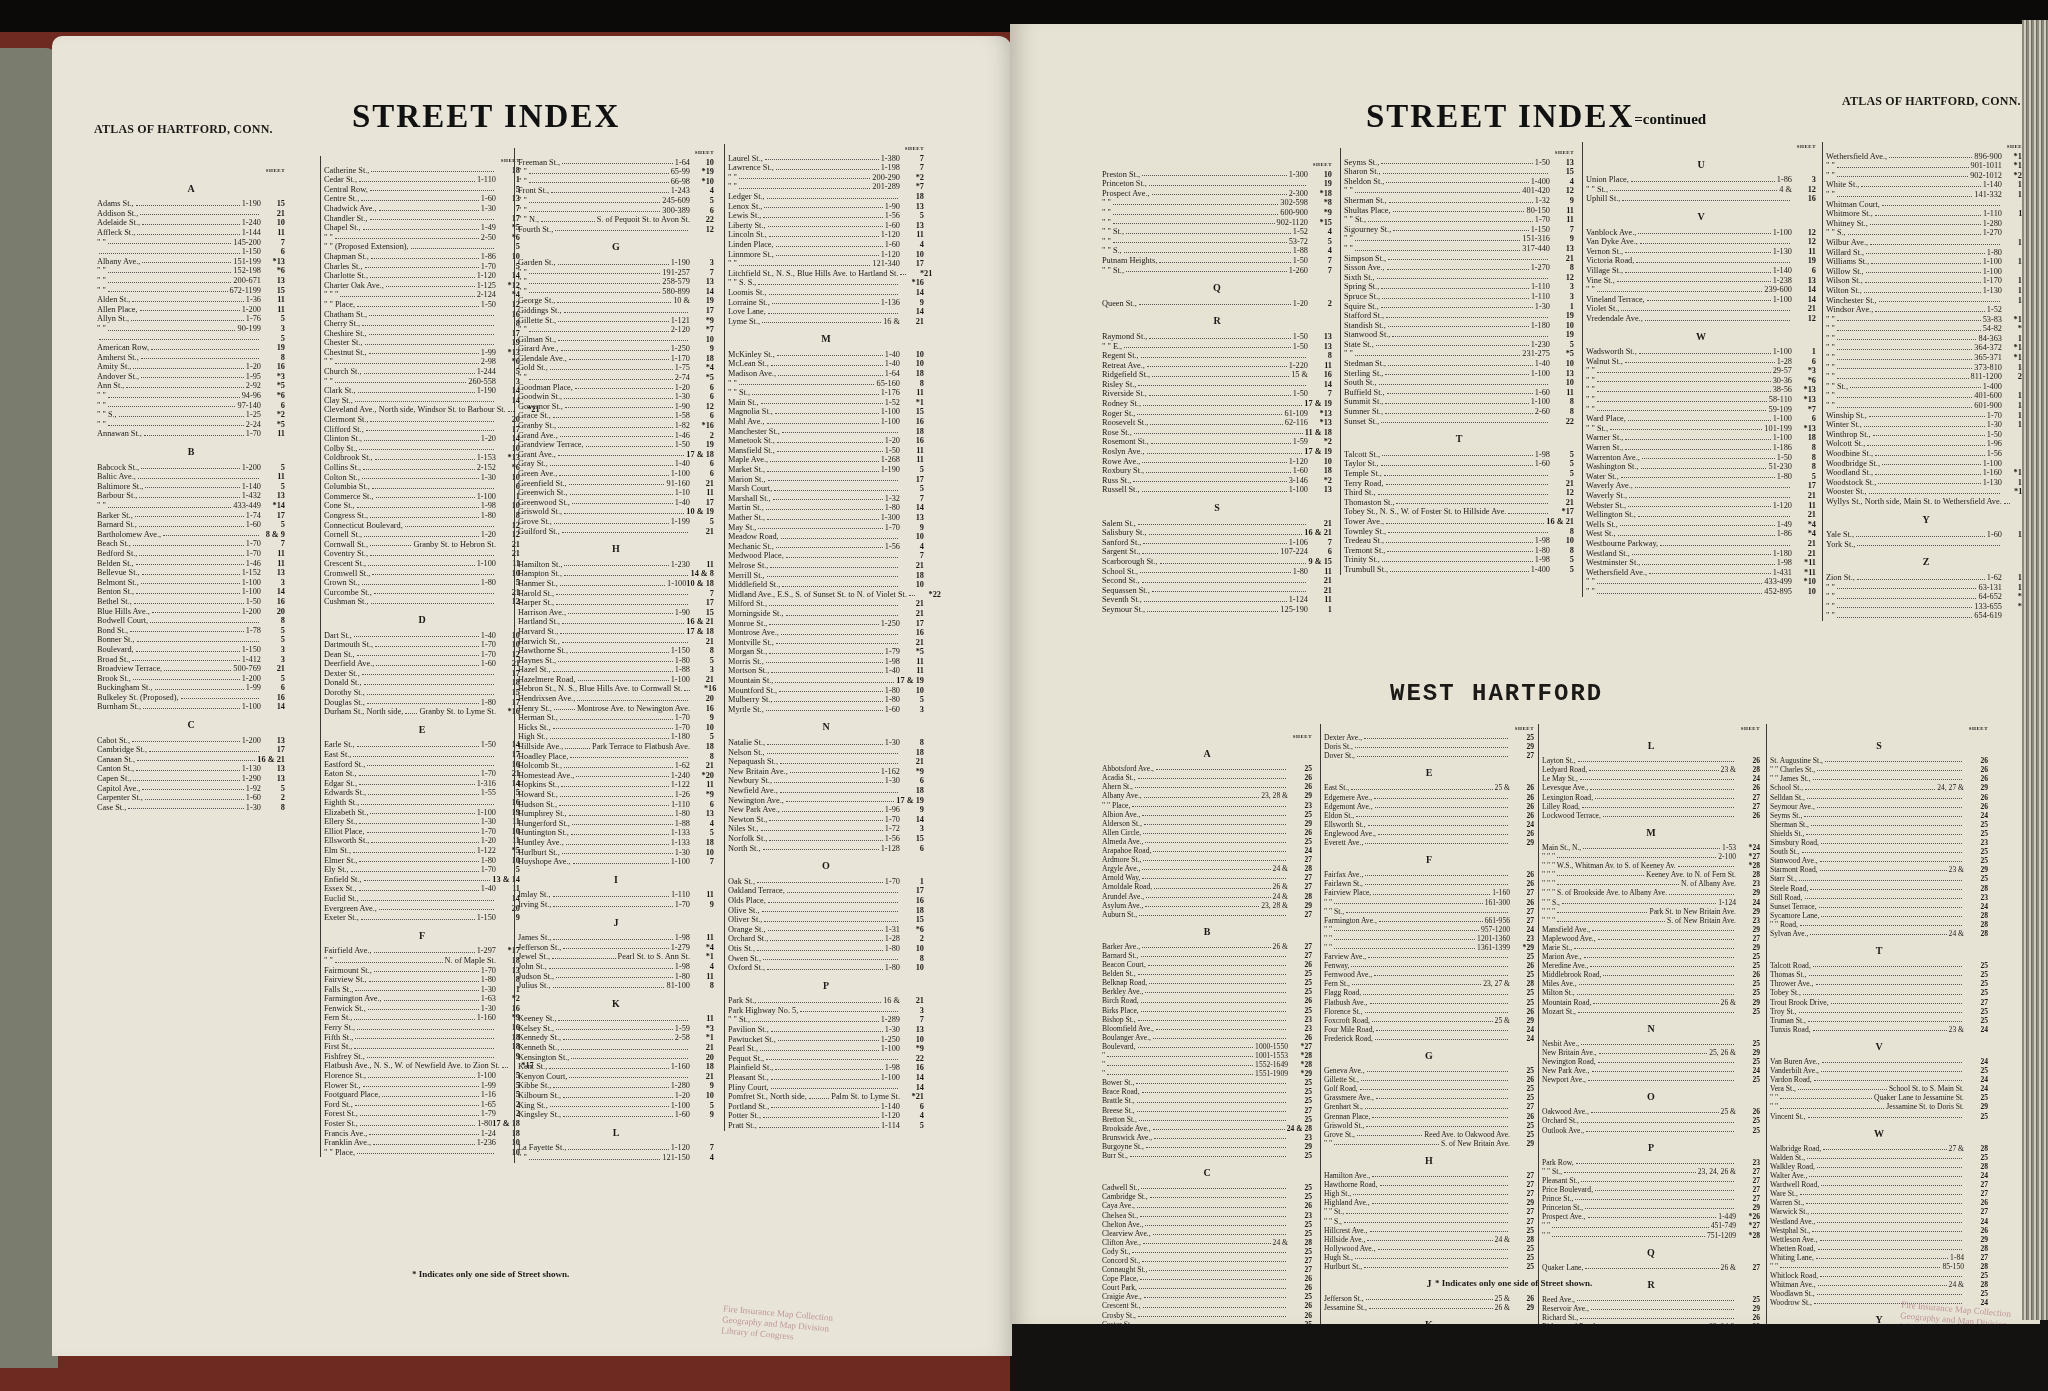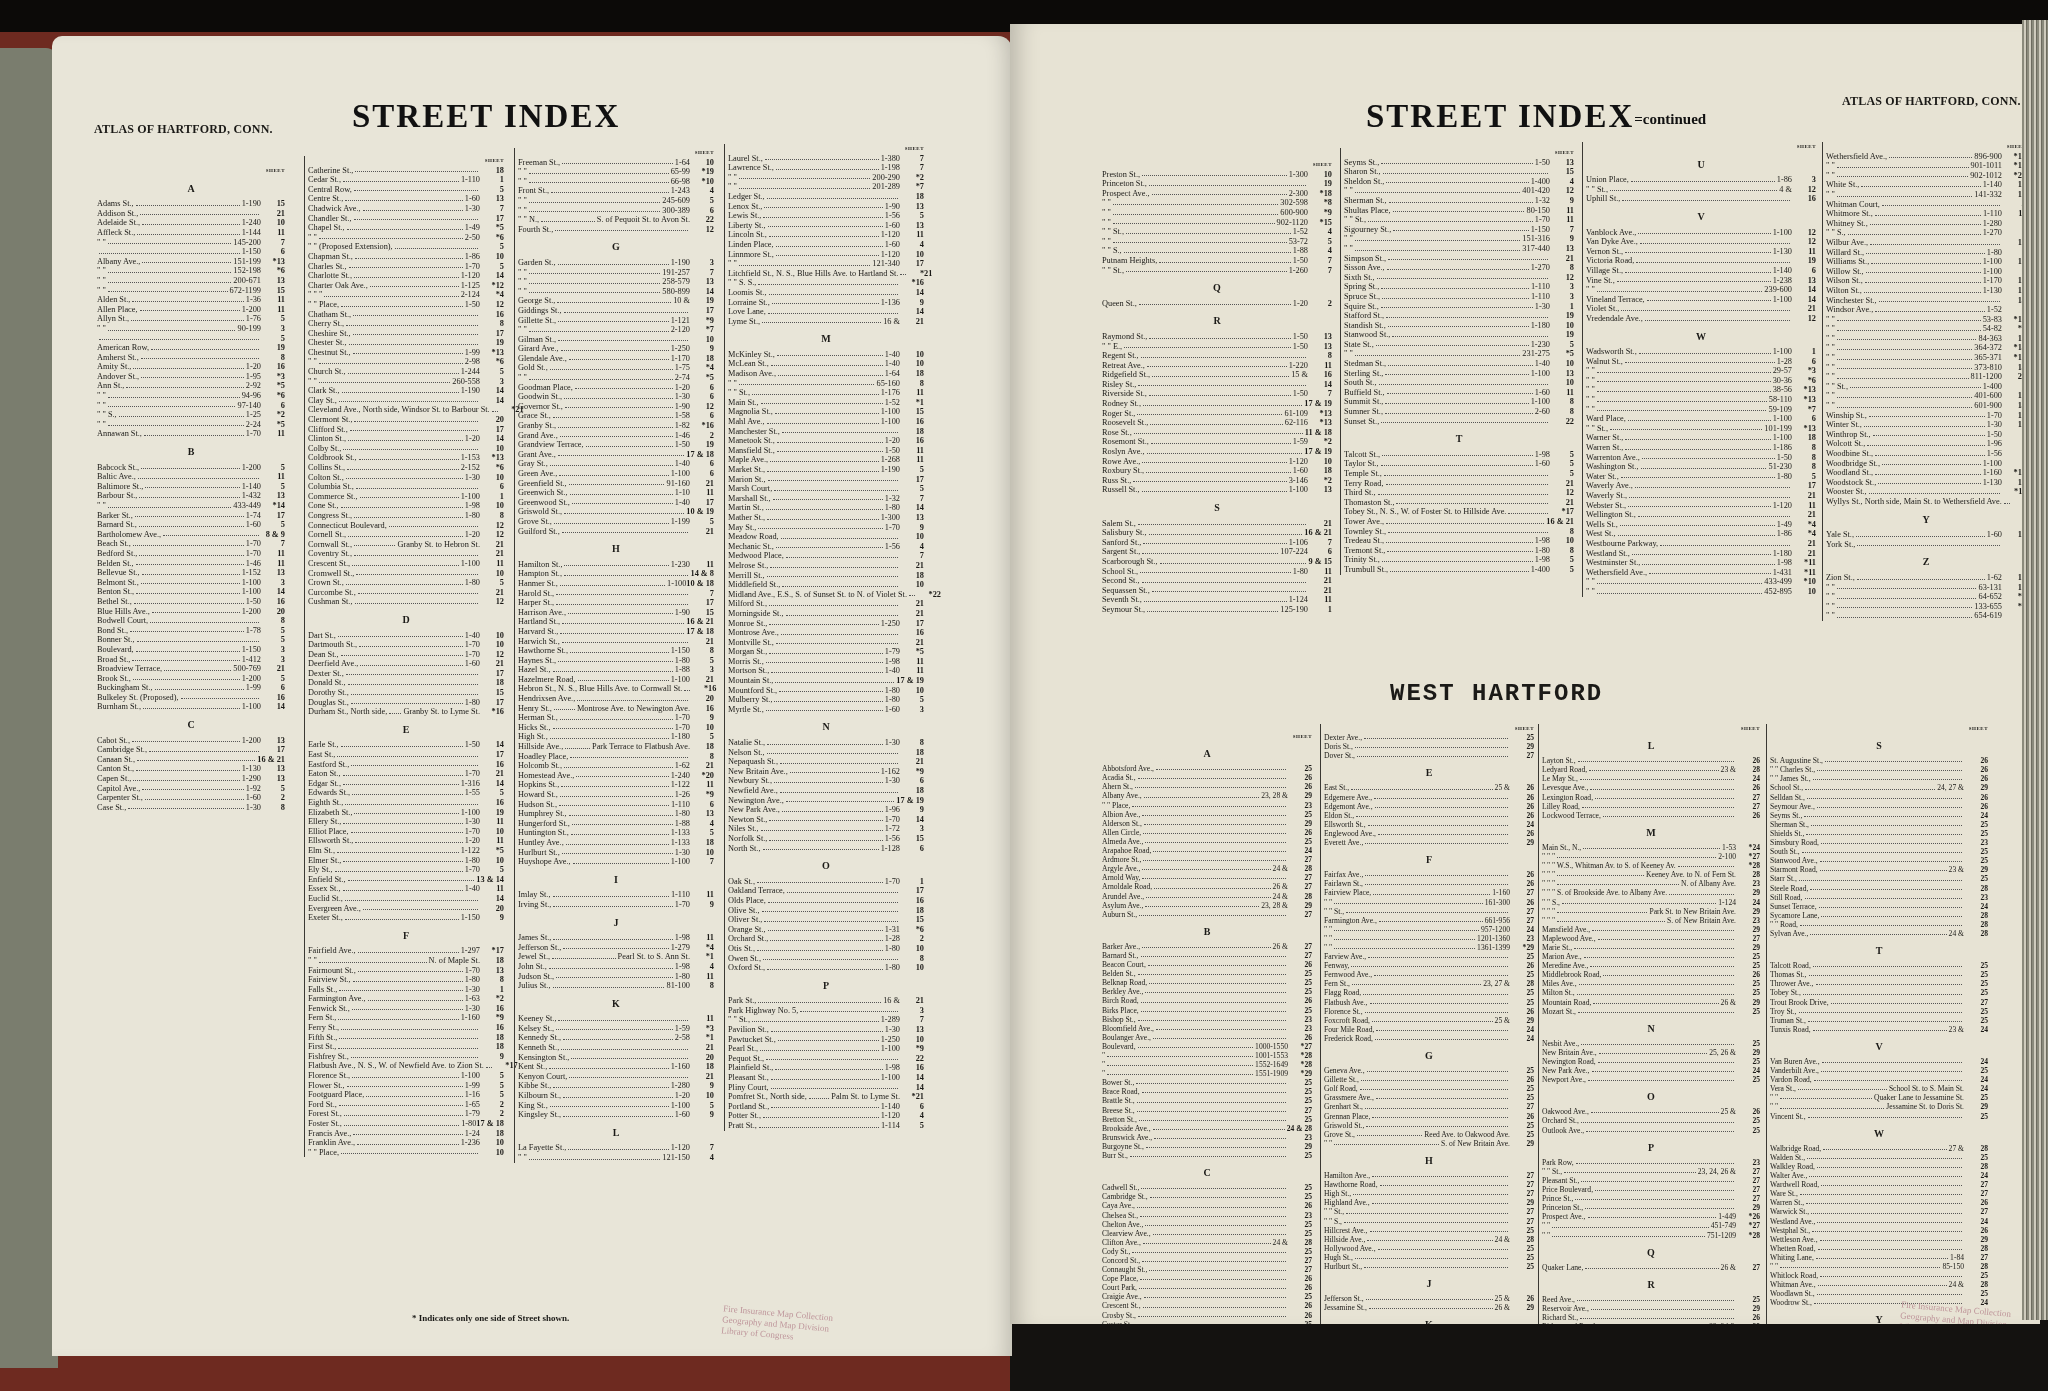--- a/index.html
+++ b/index.html
@@ -16,21 +16,21 @@
   .title .cont{font-size:15px;letter-spacing:0;font-weight:bold;vertical-align:middle;}
   .col{position:absolute;font-size:8.3px;line-height:9.6px;}
   .col.rule{border-left:1px solid #3a3833;padding-left:3px;}
   .row{display:flex;white-space:nowrap;}
   .row .n{flex:0 0 auto;}
   .row .d{flex:1 1 auto;border-bottom:1px dotted #555;margin:0 2px 3px 2px;min-width:6px;}
   .row .r{flex:0 0 auto;}
   .row .s{flex:0 0 24px;text-align:right;font-weight:bold;}
   .letter{text-align:center;font-weight:bold;font-size:10px;margin:8px 0 6px 0;}
   .sheet-lbl{text-align:right;font-size:5px;font-weight:bold;letter-spacing:.5px;}
-  .note{position:absolute;font-size:9px;font-weight:bold;margin-top:44px;}
+  .note{position:absolute;font-size:9px;font-weight:bold;}
   .stamp{position:absolute;color:#b07a86;font-size:9px;line-height:11px;transform:rotate(5deg);opacity:.75;}
   .subtitle{position:absolute;font-family:Liberation Mono, monospace;font-weight:bold;font-size:24px;letter-spacing:2px;}
 </style>
 </head>
 <body>
 
 <div class="cover-left"></div>
 <div class="cover-right"></div>
 <div class="greyleaf"></div>
 
@@ -390,21 +390,21 @@
         <span class="r">1-60</span>
         <span class="s">2</span>
       </div>
       <div class="row">
         <span class="n">Case St.,</span>
         <span class="d"></span>
         <span class="r">1-30</span>
         <span class="s">8</span>
       </div>
     </div>
-  <div id="L1" class="col rule" style="left:252px;top:120px;width:196px;">
+  <div id="L1" class="col rule" style="left:268px;top:120px;width:196px;">
       <div class="sheet-lbl">SHEET</div>
       <div class="row">
         <span class="n">Catherine St.,</span>
         <span class="d"></span>
         <span class="r"></span>
         <span class="s">18</span>
       </div>
       <div class="row">
         <span class="n">Cedar St.,</span>
         <span class="d"></span>

